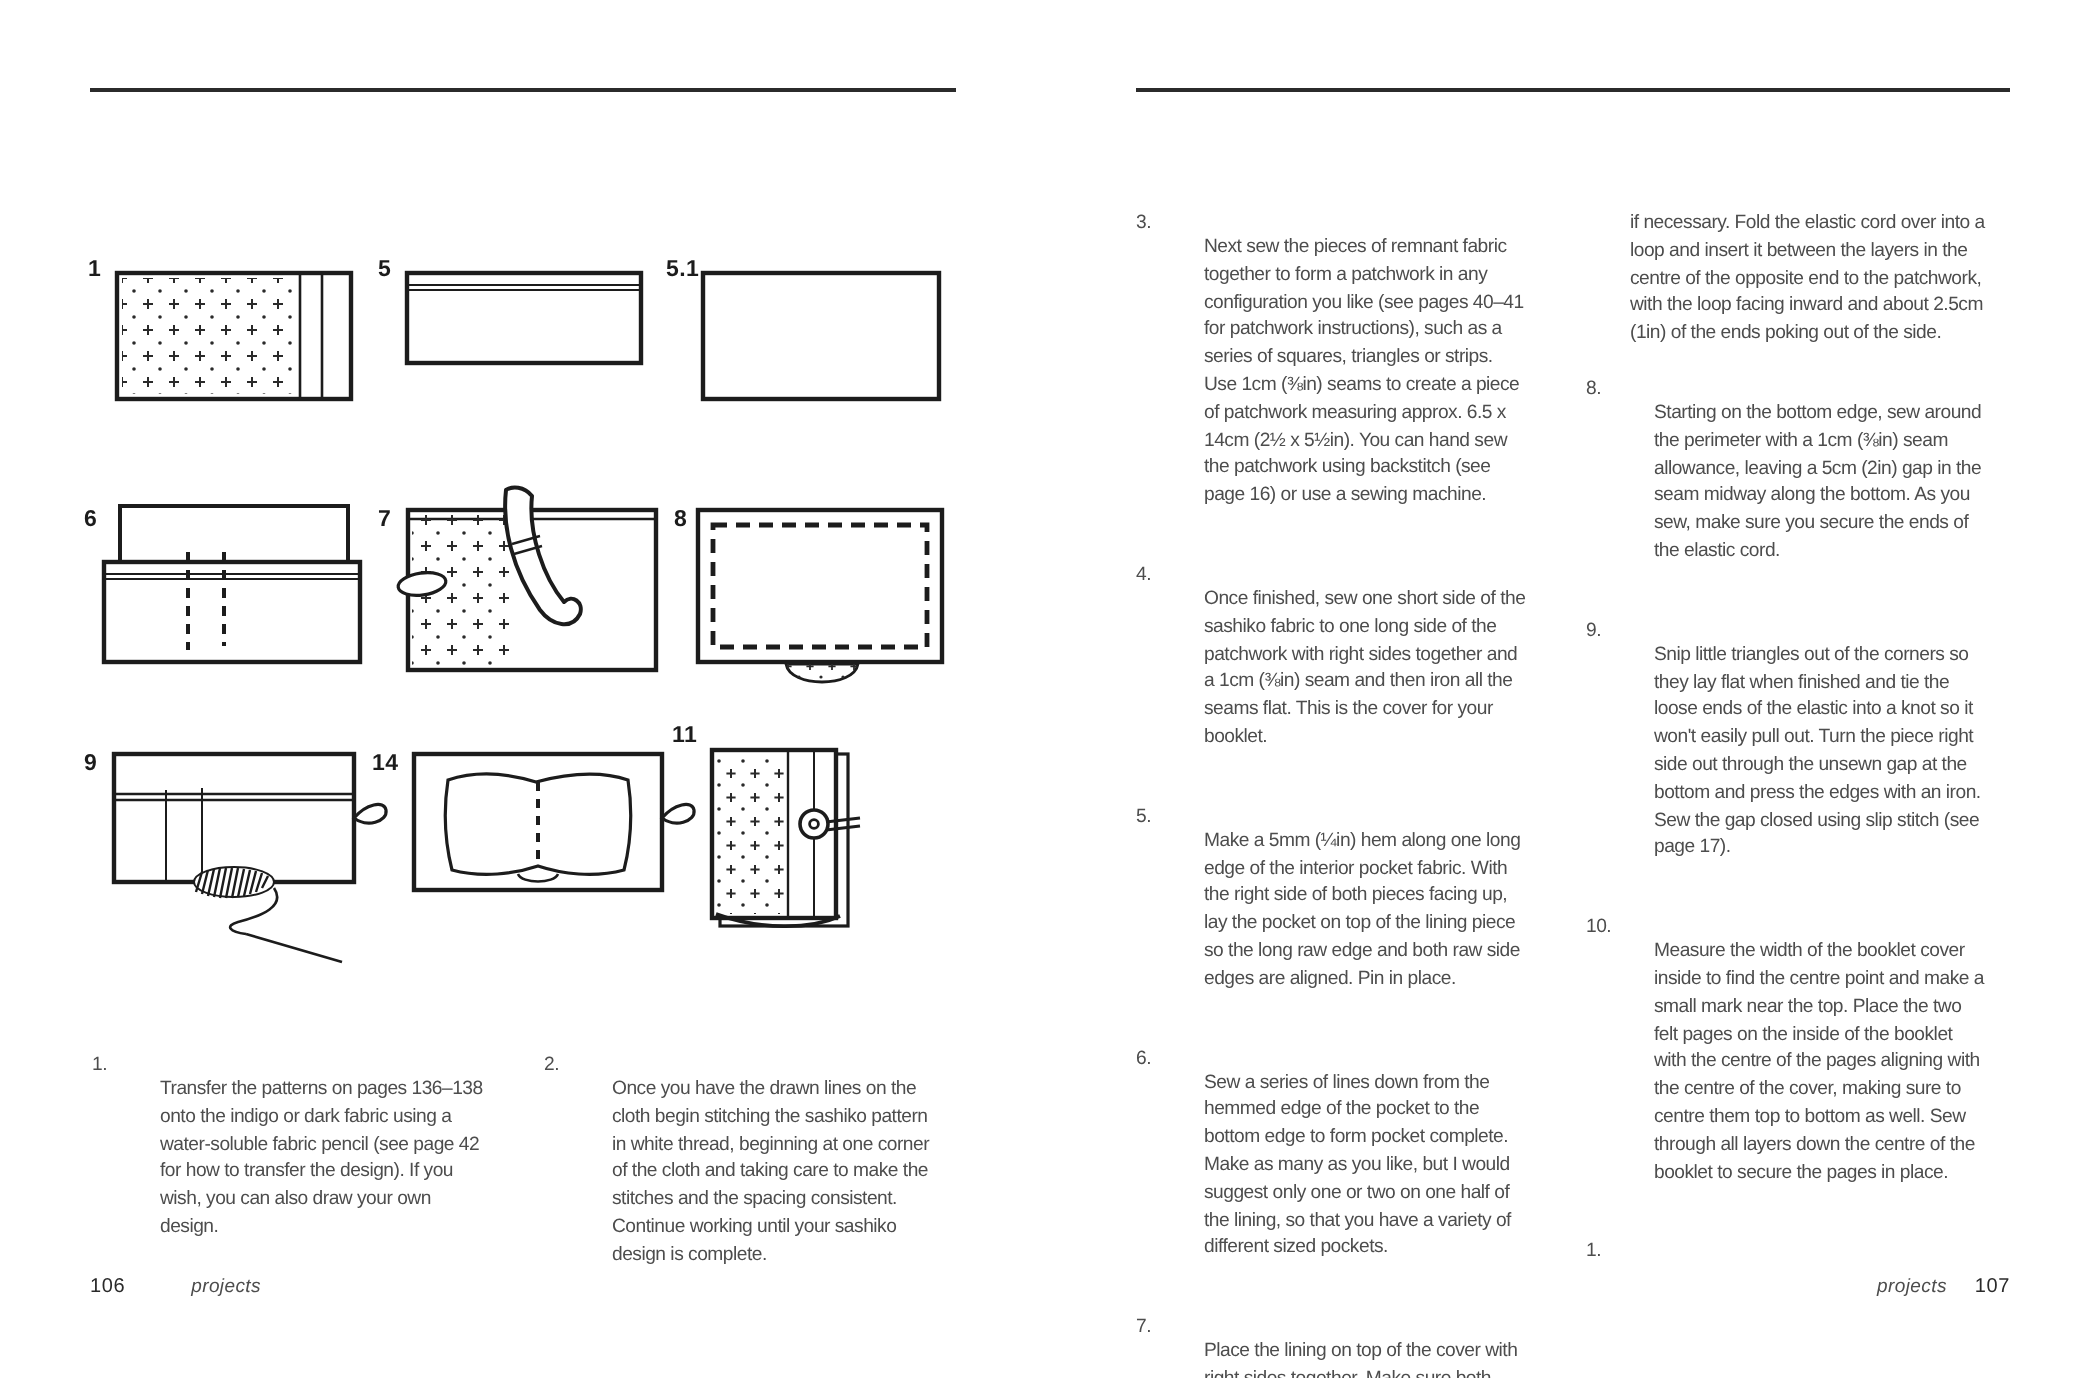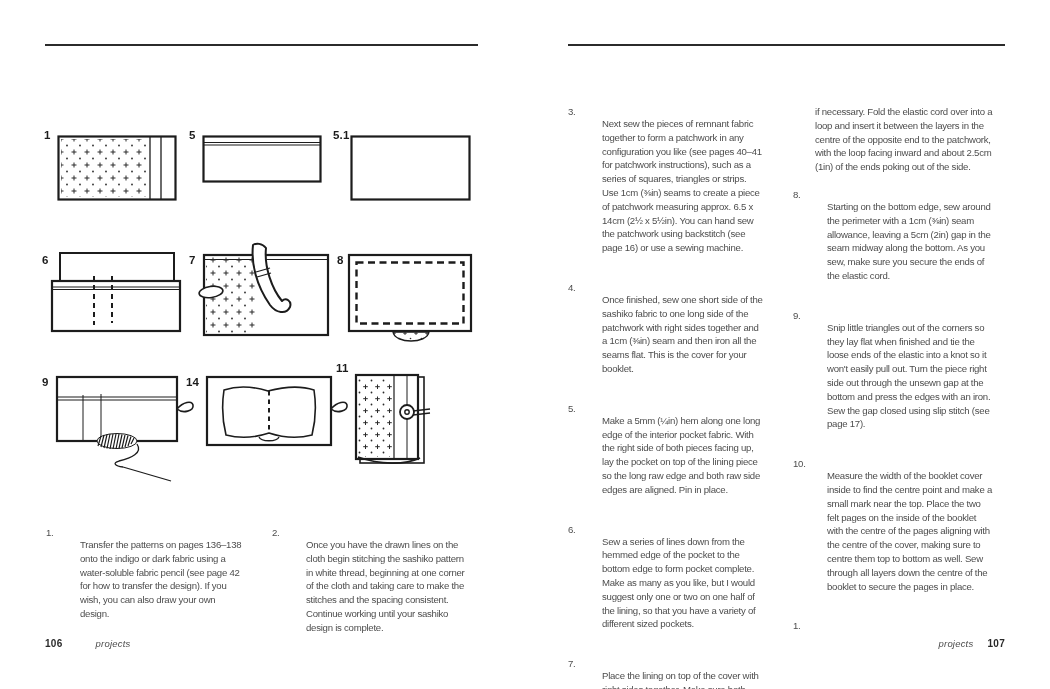--- a/index.html
+++ b/index.html
@@ -20,21 +20,21 @@
   .step-num{
     flex:0 0 22px;font-size:9.6px;letter-spacing:-0.25px;line-height:13.8px;
   }
   .step-text{
     flex:1;margin:12px;font-size:9.6px;letter-spacing:-0.25px;line-height:13.8px;
   }
   .cont-para{
     margin:0 0 14px 22px;font-size:9.6px;letter-spacing:-0.25px;line-height:13.8px;
   }
   .footer{position:absolute;font-size:10px;display:flex;align-items:baseline;gap:14px;}
-  .pagenum{font-weight:bold;color:#2a2a2a;letter-spacing:.3px;}
+  .pagenum{font-weight:normal;color:#2a2a2a;letter-spacing:.3px;}
   .sectname{font-style:italic;font-size:9.5px;color:#4d4d4d;letter-spacing:.2px;margin-left:19px;}
 </style>
 </head>
 <body>
 
 <div class="sheet">
 
   <div class="rule" style="left:45px;top:44px;width:433px;"></div>
   <div class="rule" style="left:568px;top:44px;width:437px;"></div>
 

